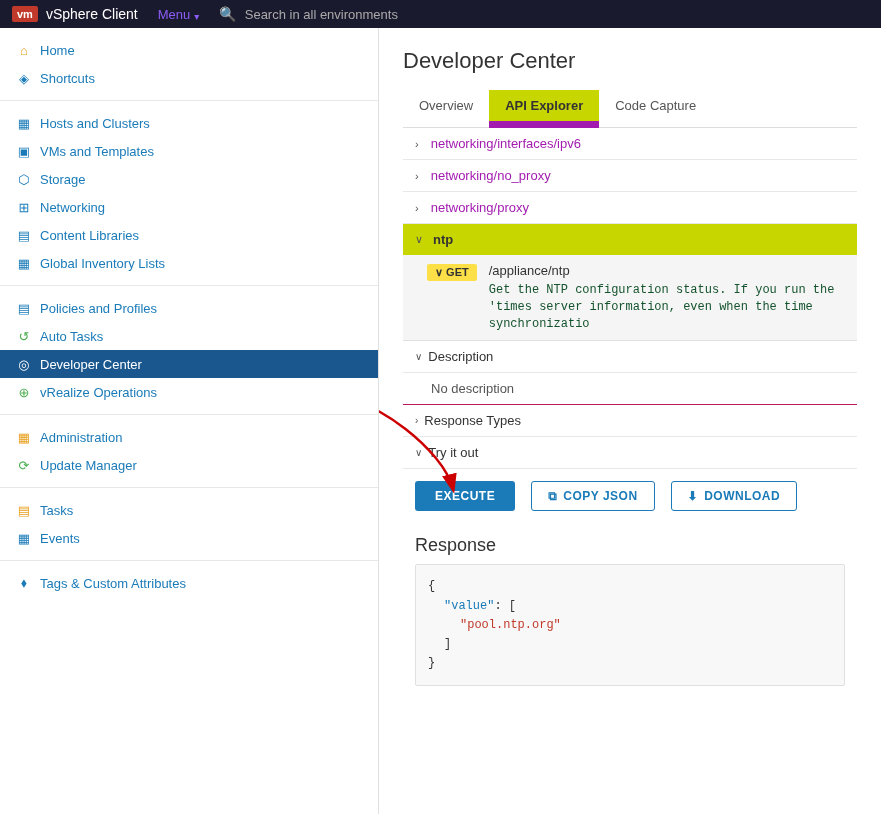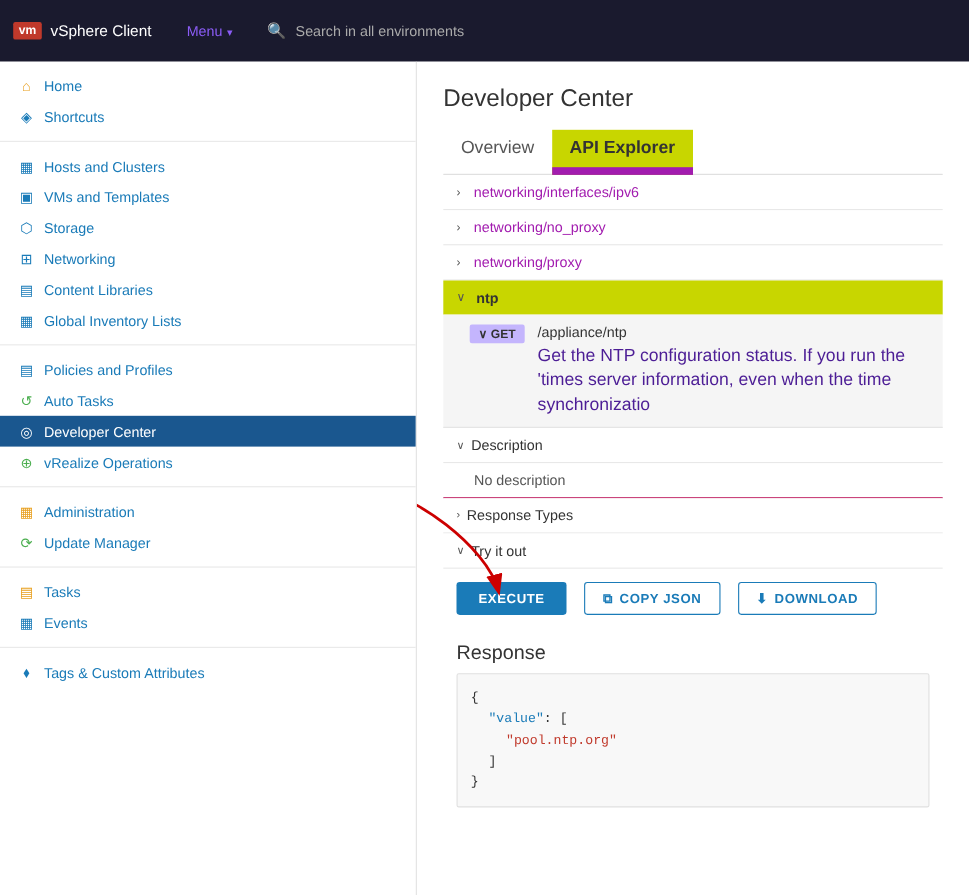--- a/index.html
+++ b/index.html
@@ -1,25 +1,25 @@
 <!DOCTYPE html>
 <html><head>
   <meta charset="utf-8">
   <style>
     * { box-sizing: border-box; margin: 0; padding: 0; }
     body { font-family: -apple-system, BlinkMacSystemFont, "Segoe UI", Arial, sans-serif; font-size: 13px; background: #fff; display: flex; flex-direction: column; height: 814px; width: 881px; overflow: hidden; }
 
     
     .topbar {
       background: #1a1a2e;
-      height: 56px;
+      height: 28px;
       display: flex;
       align-items: center;
       padding: 0 12px;
-      gap: 24px;
+      gap: 12px;
       flex-shrink: 0;
     }
     .topbar-logo {
       display: flex;
       align-items: center;
       gap: 8px;
     }
     .vm-box {
       background: #c0392b;
       color: #fff;
@@ -124,21 +124,21 @@
 
     
     .tabs {
       display: flex;
       border-bottom: 1px solid #ddd;
       margin-bottom: 0;
     }
     .tab {
       padding: 8px 16px;
       cursor: pointer;
-      font-size: 16px;
+      font-size: 13px;
       color: #555;
       border-bottom: 3px solid transparent;
       margin-bottom: -1px;
     }
     .tab.active {
       background: #c8d600;
       color: #333;
       font-weight: 600;
       border-bottom: 7px solid #a21caf;
     }
@@ -169,32 +169,32 @@
 
     .api-get-row {
       background: #f5f5f5;
       display: flex;
       align-items: flex-start;
       padding: 8px 12px 8px 24px;
       gap: 12px;
       border-bottom: 1px solid #e0e0e0;
     }
     .get-badge {
-      background: #c4b5fd;
+      background: #fde047;
       color: #333;
       font-size: 11px;
       font-weight: bold;
       padding: 2px 8px;
       border-radius: 2px;
       flex-shrink: 0;
       margin-top: 1px;
     }
     .api-get-content { flex: 1; }
     .api-endpoint { color: #333; font-size: 13px; font-weight: 500; margin-bottom: 4px; }
-    .api-description { color: #4c1d95; font-size: 16px; line-height: 1.4; }
+    .api-description { color: #14532d; font-size: 12px; line-height: 1.4; font-family: Liberation Mono, monospace; }
 
     
     .expand-section {
       padding: 8px 12px;
       border-bottom: 1px solid #e8e8e8;
       cursor: pointer;
       display: flex;
       align-items: center;
       gap: 6px;
       background: #fff;
@@ -378,20 +378,21 @@
       <span class="sidebar-label">Tags &amp; Custom Attributes</span>
     </div>
   </div>
 
   <div class="content">
     <div class="page-title">Developer Center</div>
 
     <div class="tabs">
       <div class="tab">Overview</div>
       <div class="tab active">API Explorer</div>
+      <div class="tab">Code Capture</div>
     </div>
 
     <div class="api-content">
       <div class="api-row">
         <span class="api-chevron">›</span>
         <span class="api-path">networking/interfaces/ipv6</span>
       </div>
       <div class="api-row">
         <span class="api-chevron">›</span>
         <span class="api-path">networking/no_proxy</span>

